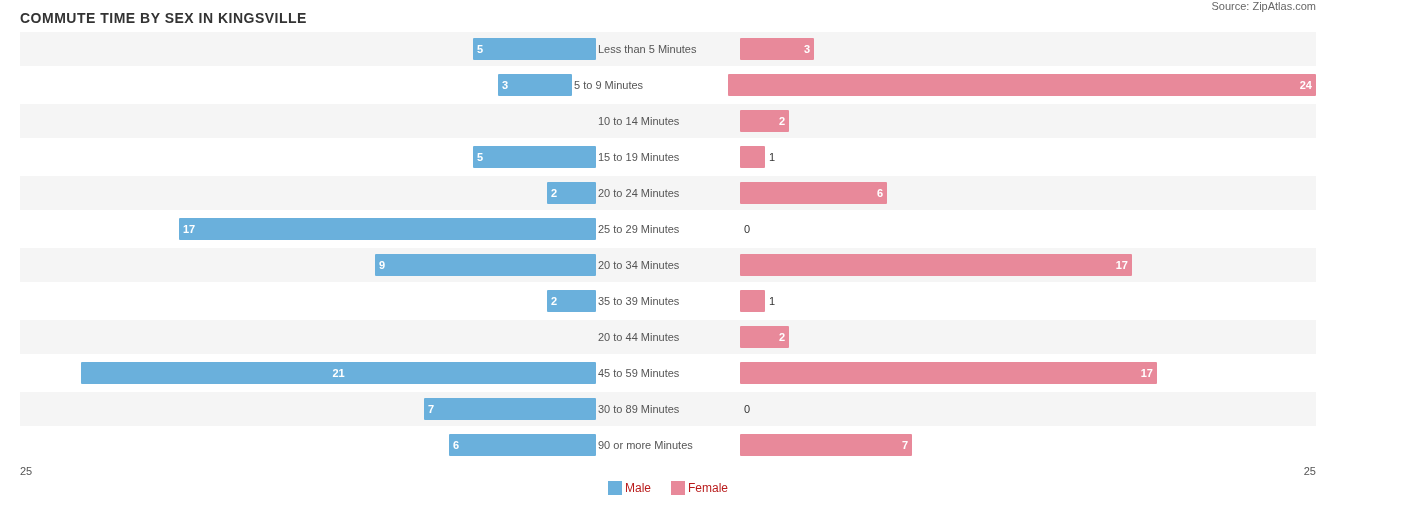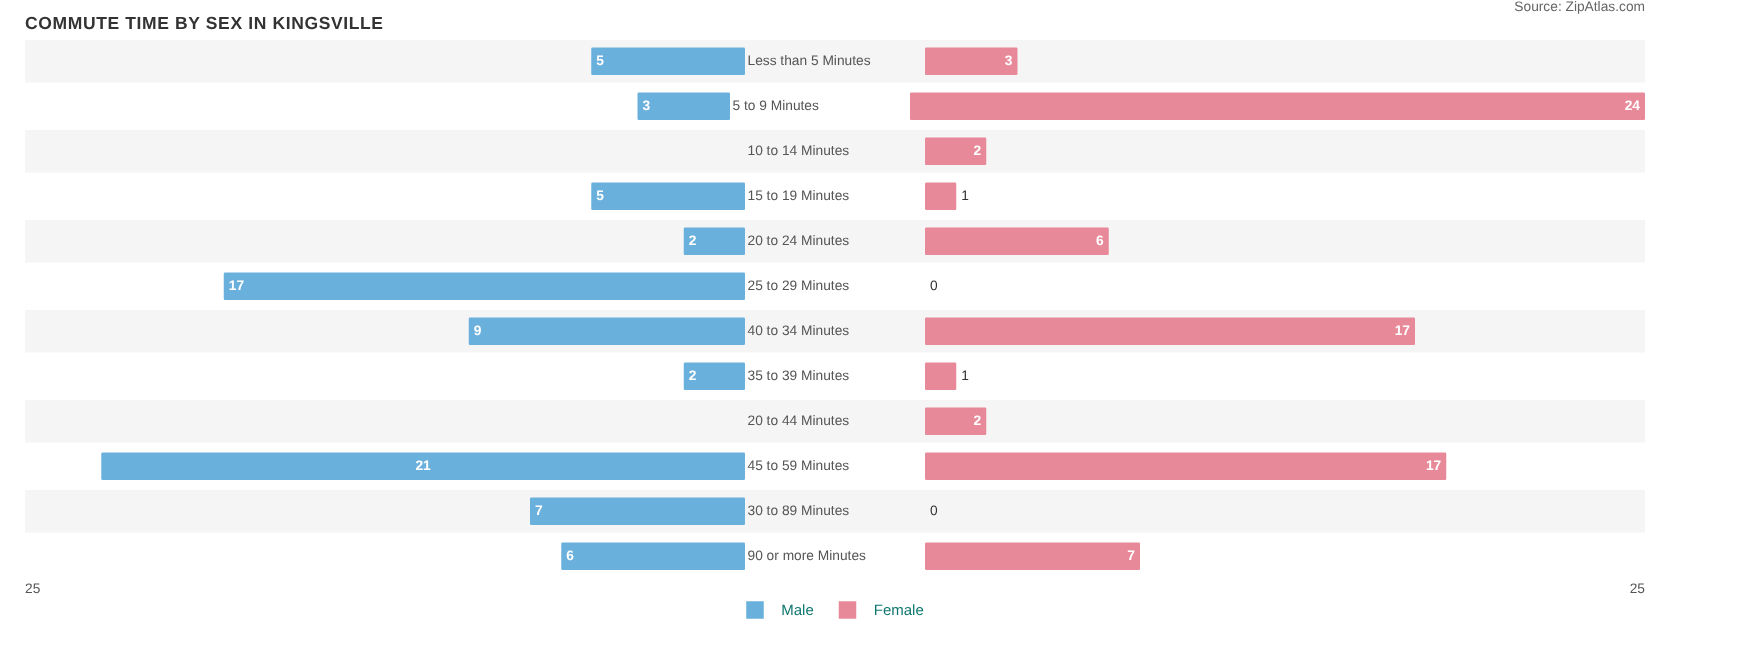--- a/index.html
+++ b/index.html
@@ -121,23 +121,23 @@
     .legend {
       display: flex;
       justify-content: center;
       align-items: center;
       gap: 20px;
       margin-top: 4px;
     }
     .legend-item {
       display: flex;
       align-items: flex-end;
-      gap: 14px;
+      gap: 3px;
       font-size: 12px;
-      color: #0f766e;
+      color: #b91c1c;
     }
     .legend-box {
       width: 14px;
       height: 14px;
     }
     .legend-box-male { background: #6ab0dc; }
     .legend-box-female { background: #e8899a; }
 
     
     
@@ -164,21 +164,21 @@
         </div>
       </div>
       <div class="row-wrapper">
         <div class="left-bar-container">
           <div class="bar-male" style="width: 74px; justify-content: flex-start;">
             <span class="bar-value-inside">3</span>
           </div>
         </div>
         <div class="center-label">5 to 9 Minutes</div>
         <div class="right-bar-container">
-          <div class="bar-female" style="width: 588px; justify-content: flex-end;">
+          <div class="bar-female" style="width: 588px; justify-content: flex-end; margin-left: 12px;">
             <span class="bar-value-inside">24</span>
           </div>
         </div>
       </div>
       <div class="row-wrapper">
         <div class="left-bar-container">
           <div class="bar-male" style="width: 0px;"></div>
         </div>
         <div class="center-label">10 to 14 Minutes</div>
         <div class="right-bar-container">
@@ -222,21 +222,21 @@
         <div class="right-bar-container">
           <span class="bar-value-outside-right">0</span>
         </div>
       </div>
       <div class="row-wrapper">
         <div class="left-bar-container">
           <div class="bar-male" style="width: 221px; justify-content: flex-start;">
             <span class="bar-value-inside">9</span>
           </div>
         </div>
-        <div class="center-label">40 to 34 Minutes</div>
+        <div class="center-label">20 to 34 Minutes</div>
         <div class="right-bar-container">
           <div class="bar-female" style="width: 392px; justify-content: flex-end;">
             <span class="bar-value-inside">17</span>
           </div>
         </div>
       </div>
       <div class="row-wrapper">
         <div class="left-bar-container">
           <div class="bar-male" style="width: 49px; justify-content: flex-start;">
             <span class="bar-value-inside">2</span>

